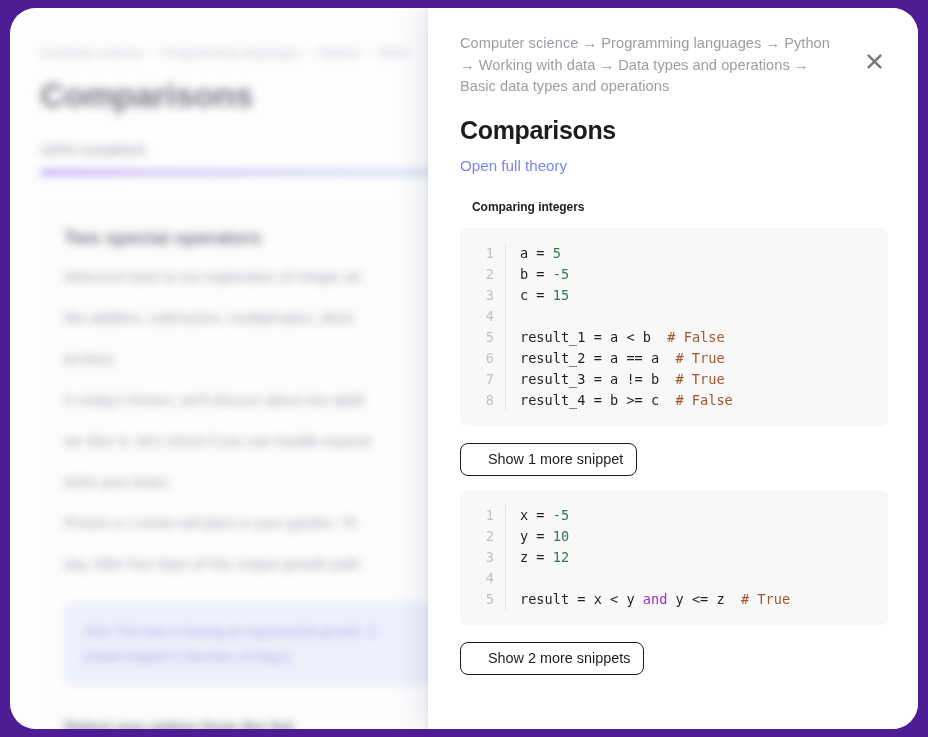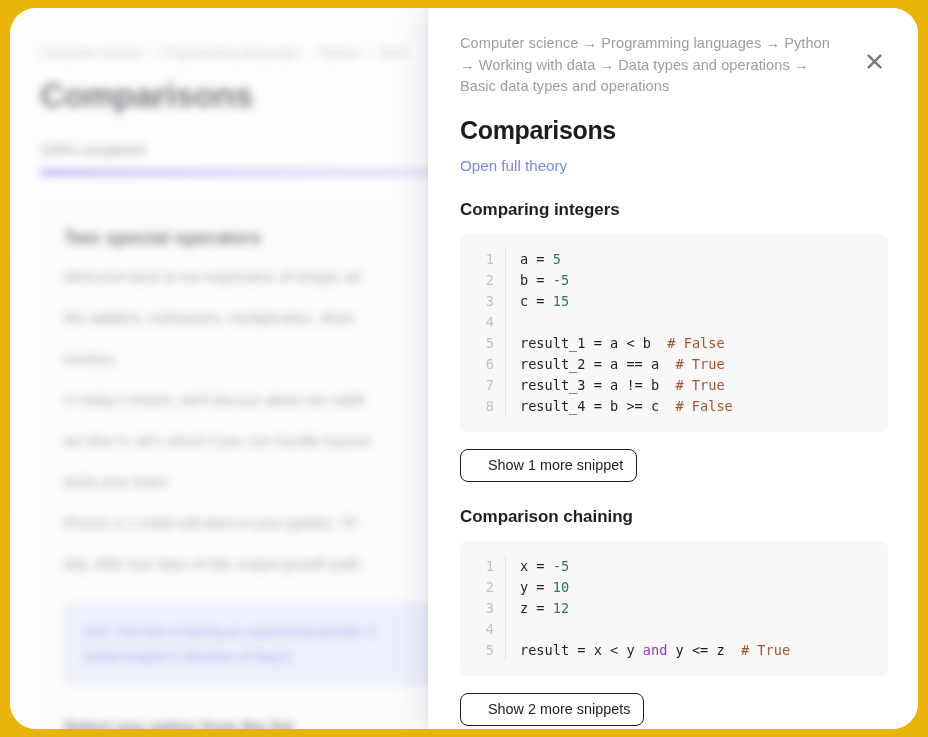--- a/index.html
+++ b/index.html
@@ -11,21 +11,21 @@
     background: #5d6391;
     font-family: "Liberation Sans", sans-serif;
     -webkit-font-smoothing: antialiased;
   }
 
   
   #app-frame {
     position: absolute;
     left: 0; top: 0;
     width: 928px; height: 737px;
-    background: #eab308;
+    background: #4c1d95;
     overflow: hidden;
   }
 
   #card {
     position: absolute;
     left: 10px; top: 8px;
     width: 908px; height: 721px;
     background: #ffffff;
     border-radius: 26px;
     overflow: hidden;
@@ -165,24 +165,25 @@
     display: inline-block;
     margin-top: 12px;
     font-size: 15.2px;
     color: #7b85e8;
     text-decoration: none;
     cursor: pointer;
   }
 
   .section-heading {
     margin-top: 25px;
-    font-size: 17px;
+    font-size: 12px;
     font-weight: 700;
     color: #1f1f21;
     letter-spacing: -.05px;
+    margin-left: 12px;
   }
 
   
   .code-block {
     margin-top: 14px;
     background: #f8f8f8;
     border-radius: 7px;
     padding: 15px 0 15px 0;
     overflow: hidden;
   }
@@ -280,21 +281,21 @@
 
         <div id="sections"><div class="section-heading">Comparing integers</div><div class="code-block">
               <div class="code-line"><span class="ln">1</span><span class="code-text"><span>a = </span><span class="tok-num">5</span></span></div>
               <div class="code-line"><span class="ln">2</span><span class="code-text"><span>b = </span><span class="tok-num">-5</span></span></div>
               <div class="code-line"><span class="ln">3</span><span class="code-text"><span>c = </span><span class="tok-num">15</span></span></div>
               <div class="code-line"><span class="ln">4</span><span class="code-text"> </span></div>
               <div class="code-line"><span class="ln">5</span><span class="code-text"><span>result_1 = a &lt; b  </span><span class="tok-com"># False</span></span></div>
               <div class="code-line"><span class="ln">6</span><span class="code-text"><span>result_2 = a == a  </span><span class="tok-com"># True</span></span></div>
               <div class="code-line"><span class="ln">7</span><span class="code-text"><span>result_3 = a != b  </span><span class="tok-com"># True</span></span></div>
               <div class="code-line"><span class="ln">8</span><span class="code-text"><span>result_4 = b &gt;= c  </span><span class="tok-com"># False</span></span></div>
-            </div><button class="snippet-button">Show 1 more snippet</button><div class="section-heading">Comparison chaining</div><div class="code-block">
+            </div><button class="snippet-button">Show 1 more snippet</button><div class="code-block">
               <div class="code-line"><span class="ln">1</span><span class="code-text"><span>x = </span><span class="tok-num">-5</span></span></div>
               <div class="code-line"><span class="ln">2</span><span class="code-text"><span>y = </span><span class="tok-num">10</span></span></div>
               <div class="code-line"><span class="ln">3</span><span class="code-text"><span>z = </span><span class="tok-num">12</span></span></div>
               <div class="code-line"><span class="ln">4</span><span class="code-text"> </span></div>
               <div class="code-line"><span class="ln">5</span><span class="code-text"><span>result = x &lt; y </span><span class="tok-kw">and</span><span> y &lt;= z  </span><span class="tok-com"># True</span></span></div>
             </div><button class="snippet-button">Show 2 more snippets</button></div>
       </div>
     </div>
 
   </div>

